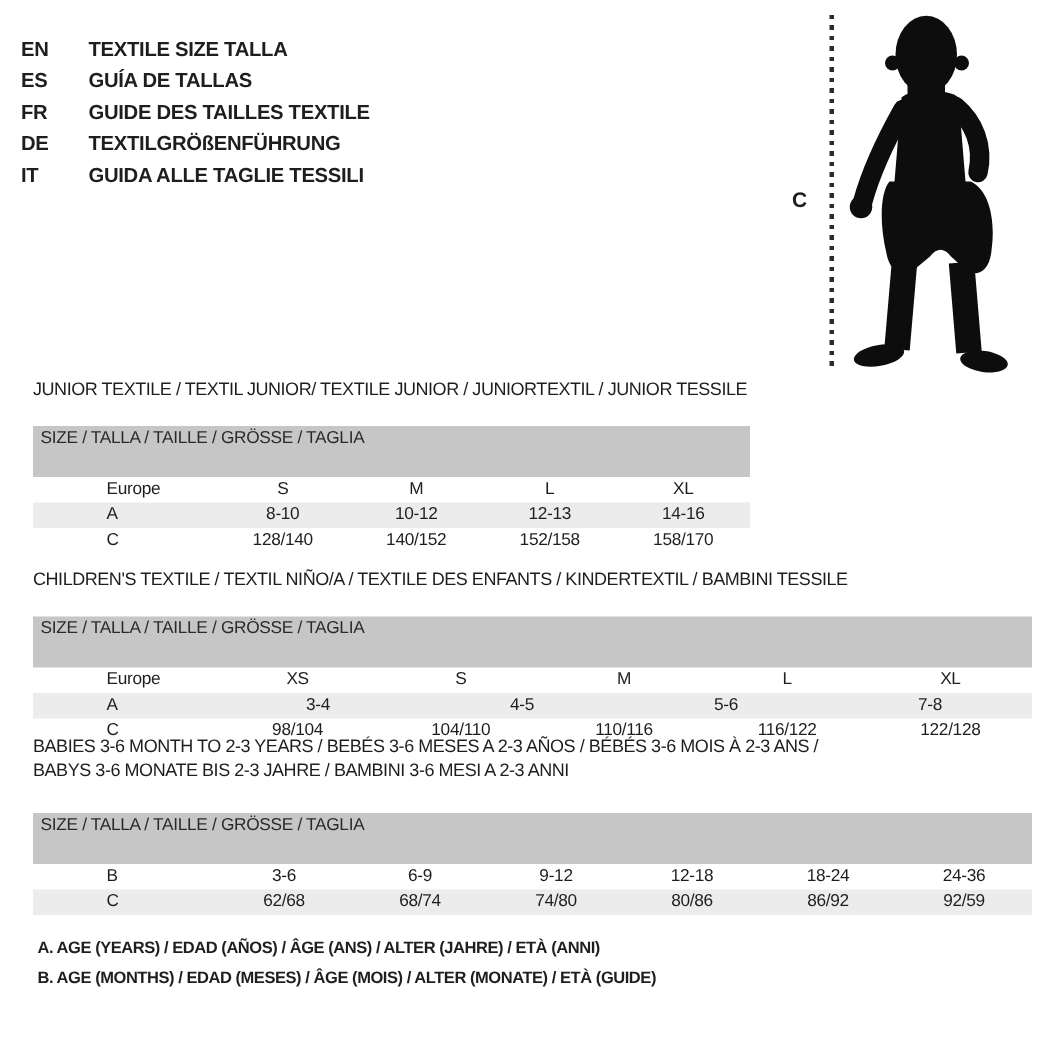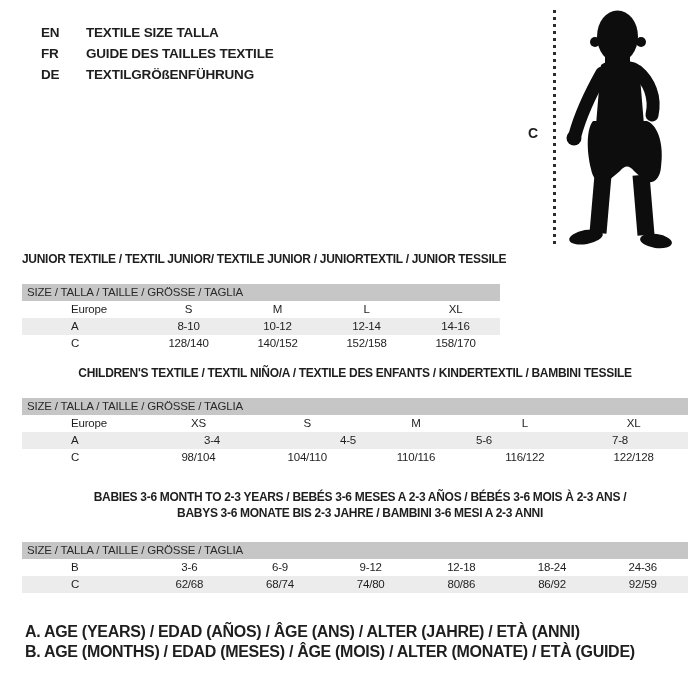--- a/index.html
+++ b/index.html
@@ -2,60 +2,68 @@
 <html><head>
 <meta charset="utf-8">
 <style>
   html,body{margin:0;padding:0;background:#888;}
   .canvas{
     position:relative;width:700px;height:700px;background:#ffffff;
     font-family:"Liberation Sans","DejaVu Sans",sans-serif;
     color:#1e1e1e;overflow:hidden;letter-spacing:-0.2px;
   }
   
-  .lang-list{position:absolute;left:41px;top:22px;}
+  .lang-list{position:absolute;left:14px;top:22px;}
   .lang-row{display:flex;height:21px;line-height:21px;font-size:13.5px;font-weight:700;}
   .lang-code{width:45px;}
   
   .measure-line{position:absolute;left:553px;top:10px;width:3px;height:238px;
     background:repeating-linear-gradient(to bottom,#2b2b2b 0 3px,transparent 3px 7px);}
   .fig-label{position:absolute;left:528px;top:125px;font-size:14px;font-weight:700;}
   .fig-svg{position:absolute;left:557px;top:5px;}
   
   .tbl{position:absolute;left:22px;}
   .tbl-junior{top:251px;width:478px;}
-  .tbl-children{top:365px;width:666px;}
+  .tbl-children{top:378px;width:666px;}
   .tbl-babies{top:489px;width:666px;}
-  .tbl-title{font-size:12px;line-height:16px;font-weight:700;margin-bottom:17px;letter-spacing:-0.3px;white-space:nowrap;text-align:center;}
-  .tbl-babies .tbl-title{margin-bottom:21px;margin-left:10px;}
-  .h-bar{height:17px;line-height:17px;font-size:11.5px;padding-left:5px;color:#2a2a2a;}
+  .tbl-title{font-size:12px;line-height:16px;font-weight:400;margin-bottom:17px;letter-spacing:-0.3px;white-space:nowrap;}
+  .tbl-babies .tbl-title{margin-bottom:21px;}
+  .h-bar{height:34px;line-height:17px;font-size:11.5px;padding-left:5px;color:#2a2a2a;}
   .row{display:flex;height:17px;line-height:17px;font-size:11.5px;}
   .row-label{width:78px;padding-left:5px;box-sizing:border-box;text-align:left;margin-left:44px;}
   .cell{flex:1;text-align:center;}
   
   .notes{position:absolute;left:25px;top:622px;}
-  .note-line{height:20px;line-height:20px;font-size:16px;font-weight:700;white-space:nowrap;letter-spacing:-0.3px;}
+  .note-line{height:20px;line-height:20px;font-size:11px;font-weight:700;white-space:nowrap;letter-spacing:-0.3px;}
 </style>
 </head>
 <body>
 
 <div class="canvas">
 
   <div class="lang-list" id="langs">
       <div class="lang-row">
         <div class="lang-code">EN</div>
         <div class="lang-label">TEXTILE SIZE TALLA</div>
       </div>
       <div class="lang-row">
+        <div class="lang-code">ES</div>
+        <div class="lang-label">GUÍA DE TALLAS</div>
+      </div>
+      <div class="lang-row">
         <div class="lang-code">FR</div>
         <div class="lang-label">GUIDE DES TAILLES TEXTILE</div>
       </div>
       <div class="lang-row">
         <div class="lang-code">DE</div>
         <div class="lang-label">TEXTILGRÖßENFÜHRUNG</div>
+      </div>
+      <div class="lang-row">
+        <div class="lang-code">IT</div>
+        <div class="lang-label">GUIDA ALLE TAGLIE TESSILI</div>
       </div>
     </div>
 
   <div class="measure-line"></div>
   <div class="fig-label">C</div>
 
   <svg class="fig-svg" width="141" height="245" viewBox="0 0 141 245">
     <g id="sil" fill="#0d0d0d" stroke="#0d0d0d">
       <ellipse cx="60.5" cy="31.5" rx="20.5" ry="26" stroke="none"></ellipse>
       <circle cx="38" cy="37" r="5" stroke="none"></circle>
@@ -82,21 +90,21 @@
         <div class="row-label">Europe</div>
         <div class="cell">S</div>
         <div class="cell">M</div>
         <div class="cell">L</div>
         <div class="cell">XL</div>
       </div>
       <div class="row" style="background: rgb(236, 236, 236);">
         <div class="row-label">A</div>
         <div class="cell">8-10</div>
         <div class="cell">10-12</div>
-        <div class="cell">12-14</div>
+        <div class="cell">12-13</div>
         <div class="cell">14-16</div>
       </div>
       <div class="row">
         <div class="row-label">C</div>
         <div class="cell">128/140</div>
         <div class="cell">140/152</div>
         <div class="cell">152/158</div>
         <div class="cell">158/170</div>
       </div>
     </section>

